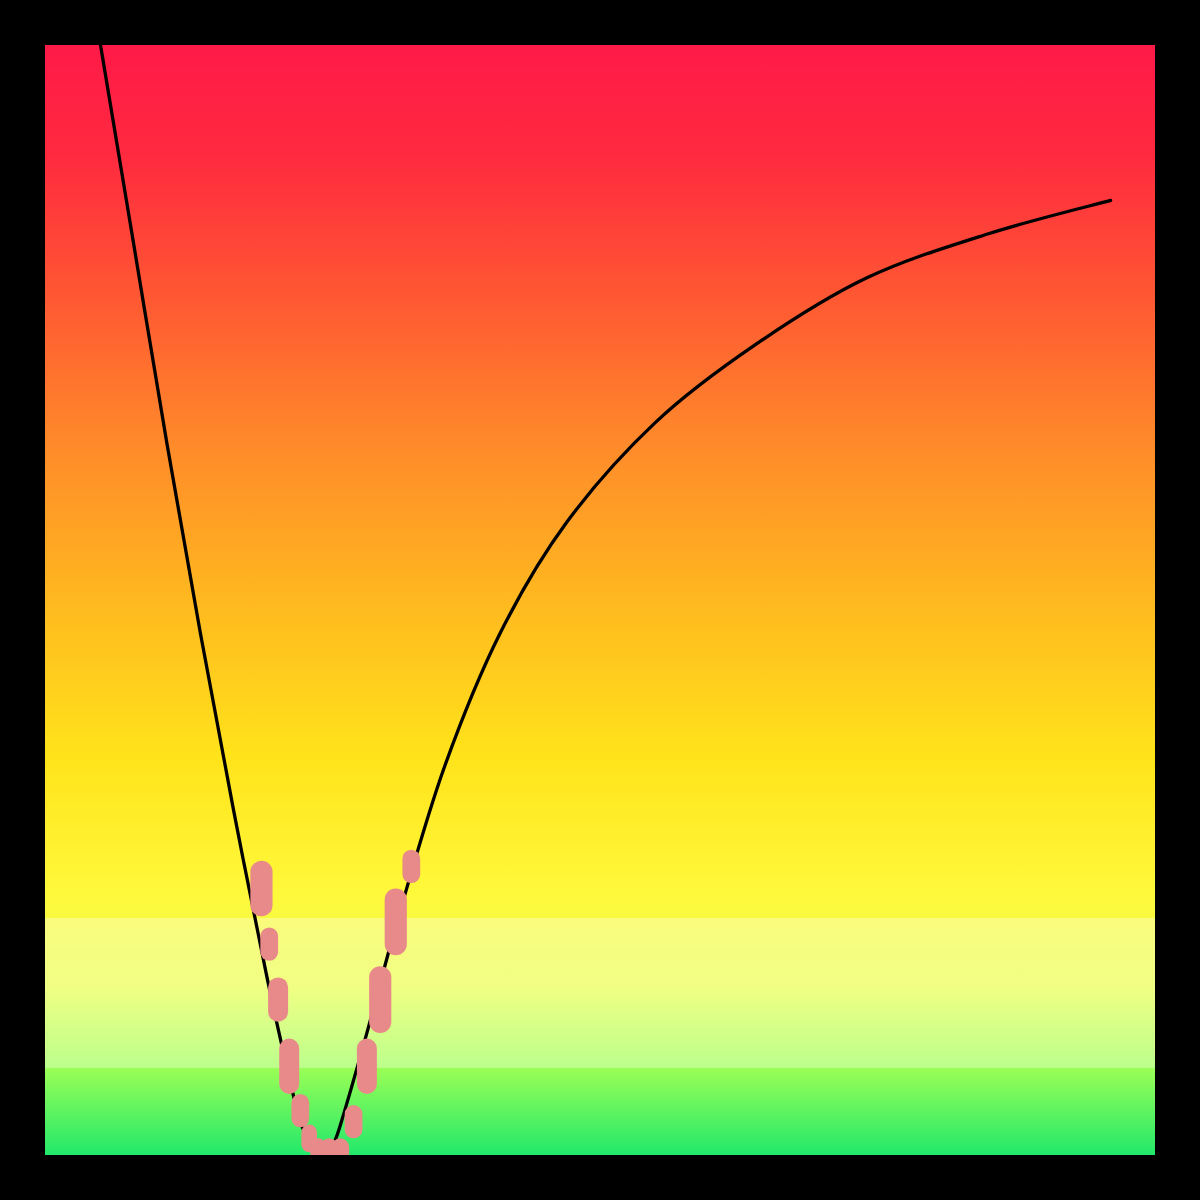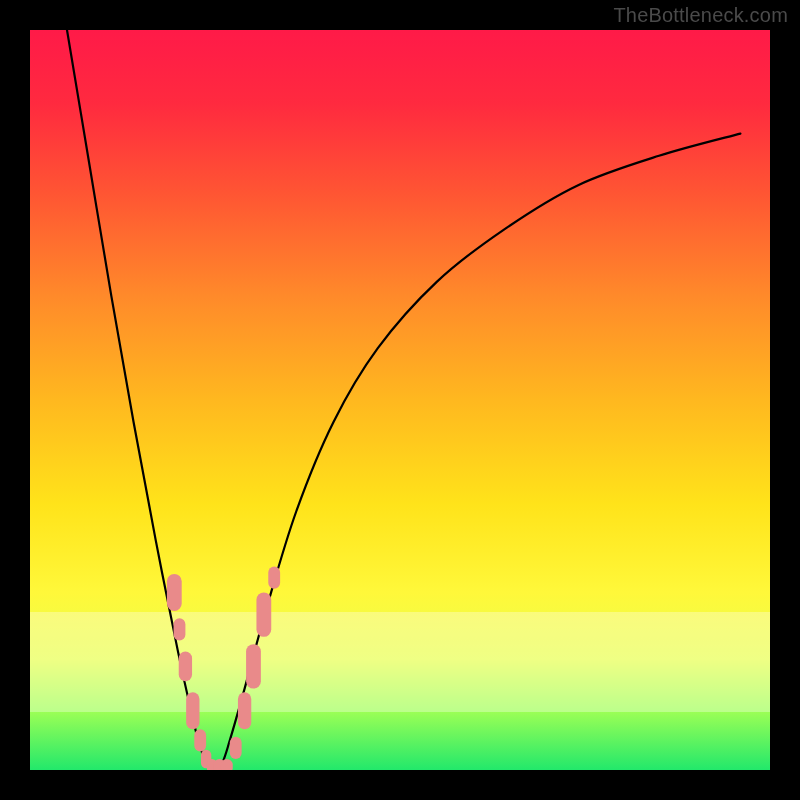--- a/index.html
+++ b/index.html
@@ -86,14 +86,13 @@
         <rect x="183.52" y="728.9" width="11.84" height="14.8" rx="5.92" fill="#e98a8a"></rect>
         <rect x="190.92000000000002" y="728.9" width="11.84" height="14.8" rx="5.92" fill="#e98a8a"></rect>
         <rect x="199.80000000000004" y="706.6999999999999" width="11.84" height="22.2" rx="5.92" fill="#e98a8a"></rect>
         <rect x="207.94" y="662.3" width="13.320000000000002" height="37" rx="6.660000000000001" fill="#e98a8a"></rect>
         <rect x="216.07999999999998" y="614.1999999999999" width="14.8" height="44.4" rx="7.4" fill="#e98a8a"></rect>
         <rect x="226.44" y="562.4" width="14.8" height="44.4" rx="7.4" fill="#e98a8a"></rect>
         <rect x="238.28000000000003" y="536.5" width="11.84" height="22.2" rx="5.92" fill="#e98a8a"></rect>
       </g>
   </svg>
 
-  <div class="watermark">TheBottleneck.com</div>
 </div>
 
 </body></html>

